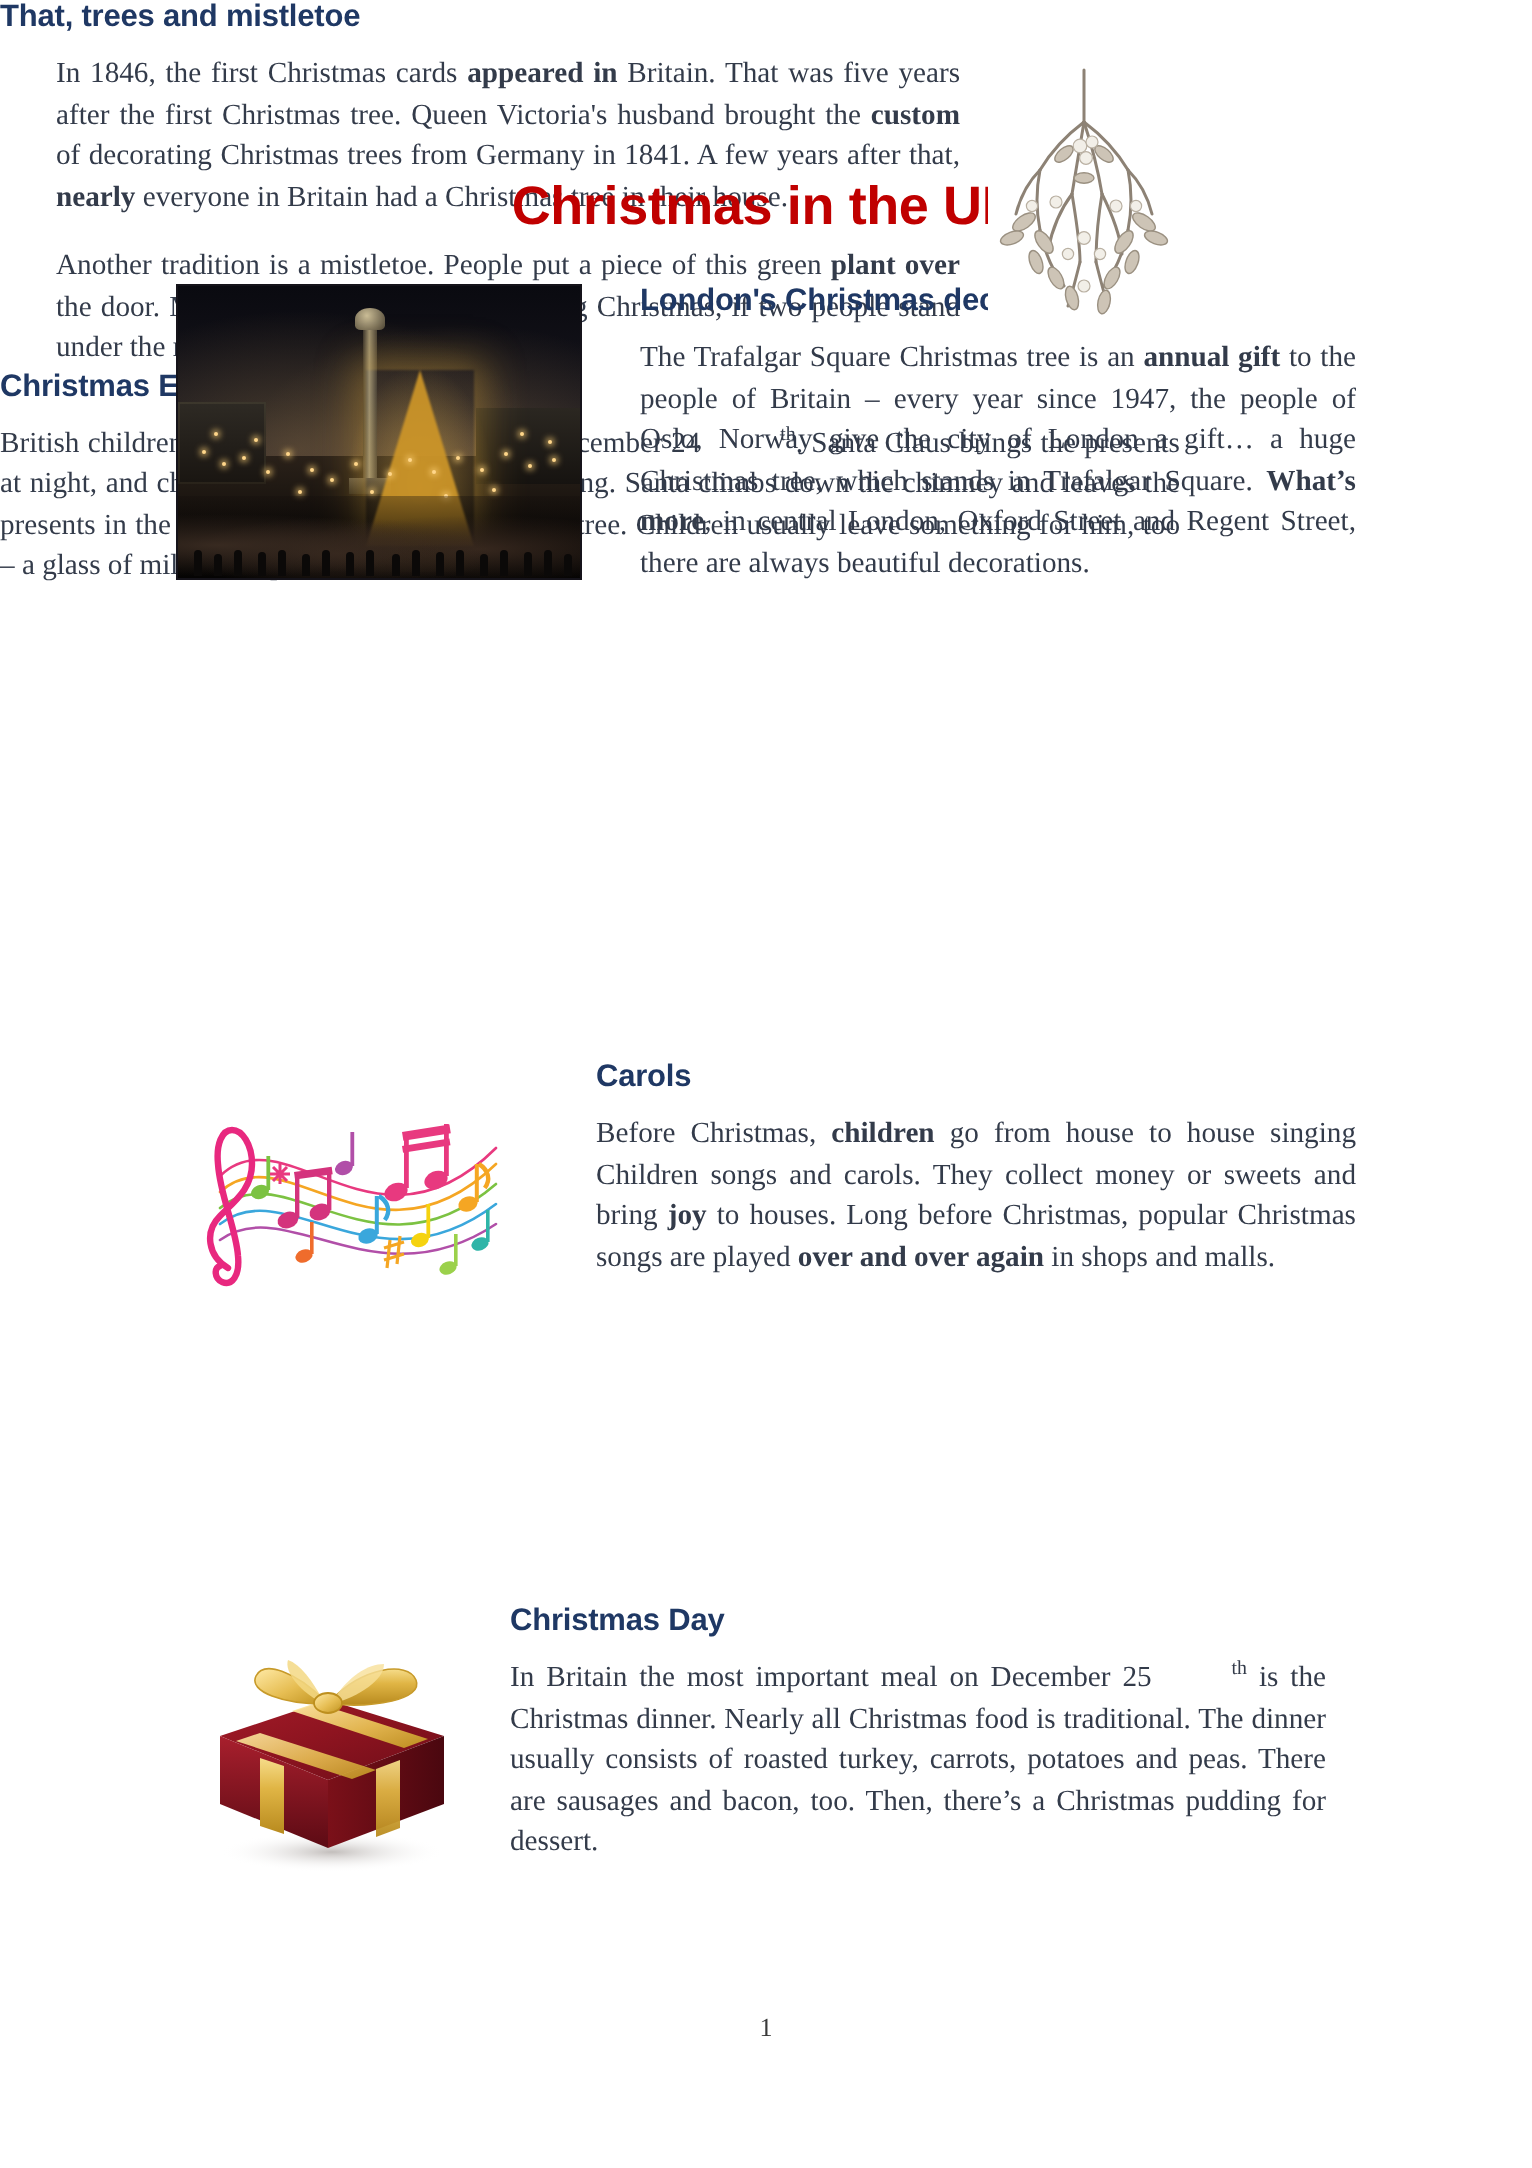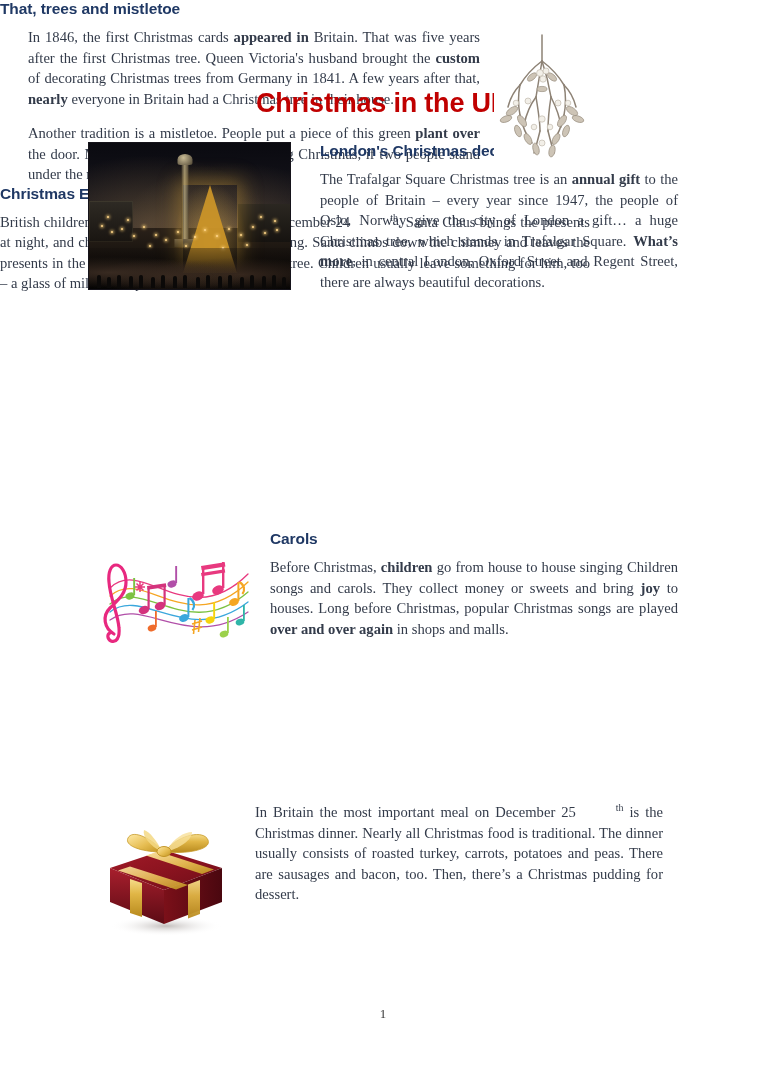--- a/index.html
+++ b/index.html
@@ -156,21 +156,21 @@
   .img-mistletoe {
     width: 96px; height: 140px;
     flex: 0 0 96px;
     margin-left: 14px;
     position: relative;
     background: #ffffff;
   }
   .img-mistletoe svg { display:block; width:100%; height:100%; }
 
   
-  #block-carols { left: 88px; top: 520px; width: 590px; }
+  #block-carols { left: 88px; top: 520px; width: 590px; gap: 28px; }
   #block-carols .txt { width: 408px; margin-left: 15px; padding-top: 10px; }
   .img-music {
     width: 167px; height: 100px;
     flex: 0 0 167px;
     margin-top: 28px;
     position: relative;
     background: #ffffff;
   }
   .img-music svg { display:block; width:100%; height:100%; }
 
@@ -493,20 +493,21 @@
           <path d="M74 30 C60 16 44 10 40 18 C36 26 54 32 74 32 Z" fill="url(#gGold2)" stroke="#c79a2a" stroke-width="0.8"></path>
           <path d="M78 30 C92 14 116 10 120 20 C124 30 98 34 78 32 Z" fill="url(#gGold)" stroke="#c79a2a" stroke-width="0.8"></path>
           <path d="M74 31 C68 20 62 12 56 10 C54 16 62 26 74 32 Z" fill="#f3d884" opacity="0.85"></path>
           <path d="M78 31 C86 18 96 12 104 12 C104 20 92 28 78 32 Z" fill="#f7e098" opacity="0.8"></path>
           <ellipse cx="76" cy="31.5" rx="7" ry="5" fill="url(#gGold2)" stroke="#bd8f1e" stroke-width="0.9"></ellipse>
         </g>
       </svg>
     </div>
 
     <div class="txt">
+      <div class="sec-heading">Christmas Day</div>
       <p class="body-p"><span>In Britain the most important meal on December 25</span><sup>th</sup><span> is the Christmas dinner. Nearly all Christmas food is traditional. The dinner usually consists of roasted turkey, carrots, potatoes and peas. There are sausages and bacon, too. Then, there’s a Christmas pudding for dessert.</span></p>
     </div>
   </div>
 
   <div class="page-number">1</div>
 
   <div class="watermark">iSLCollective.com</div>
 
 </div>
 

